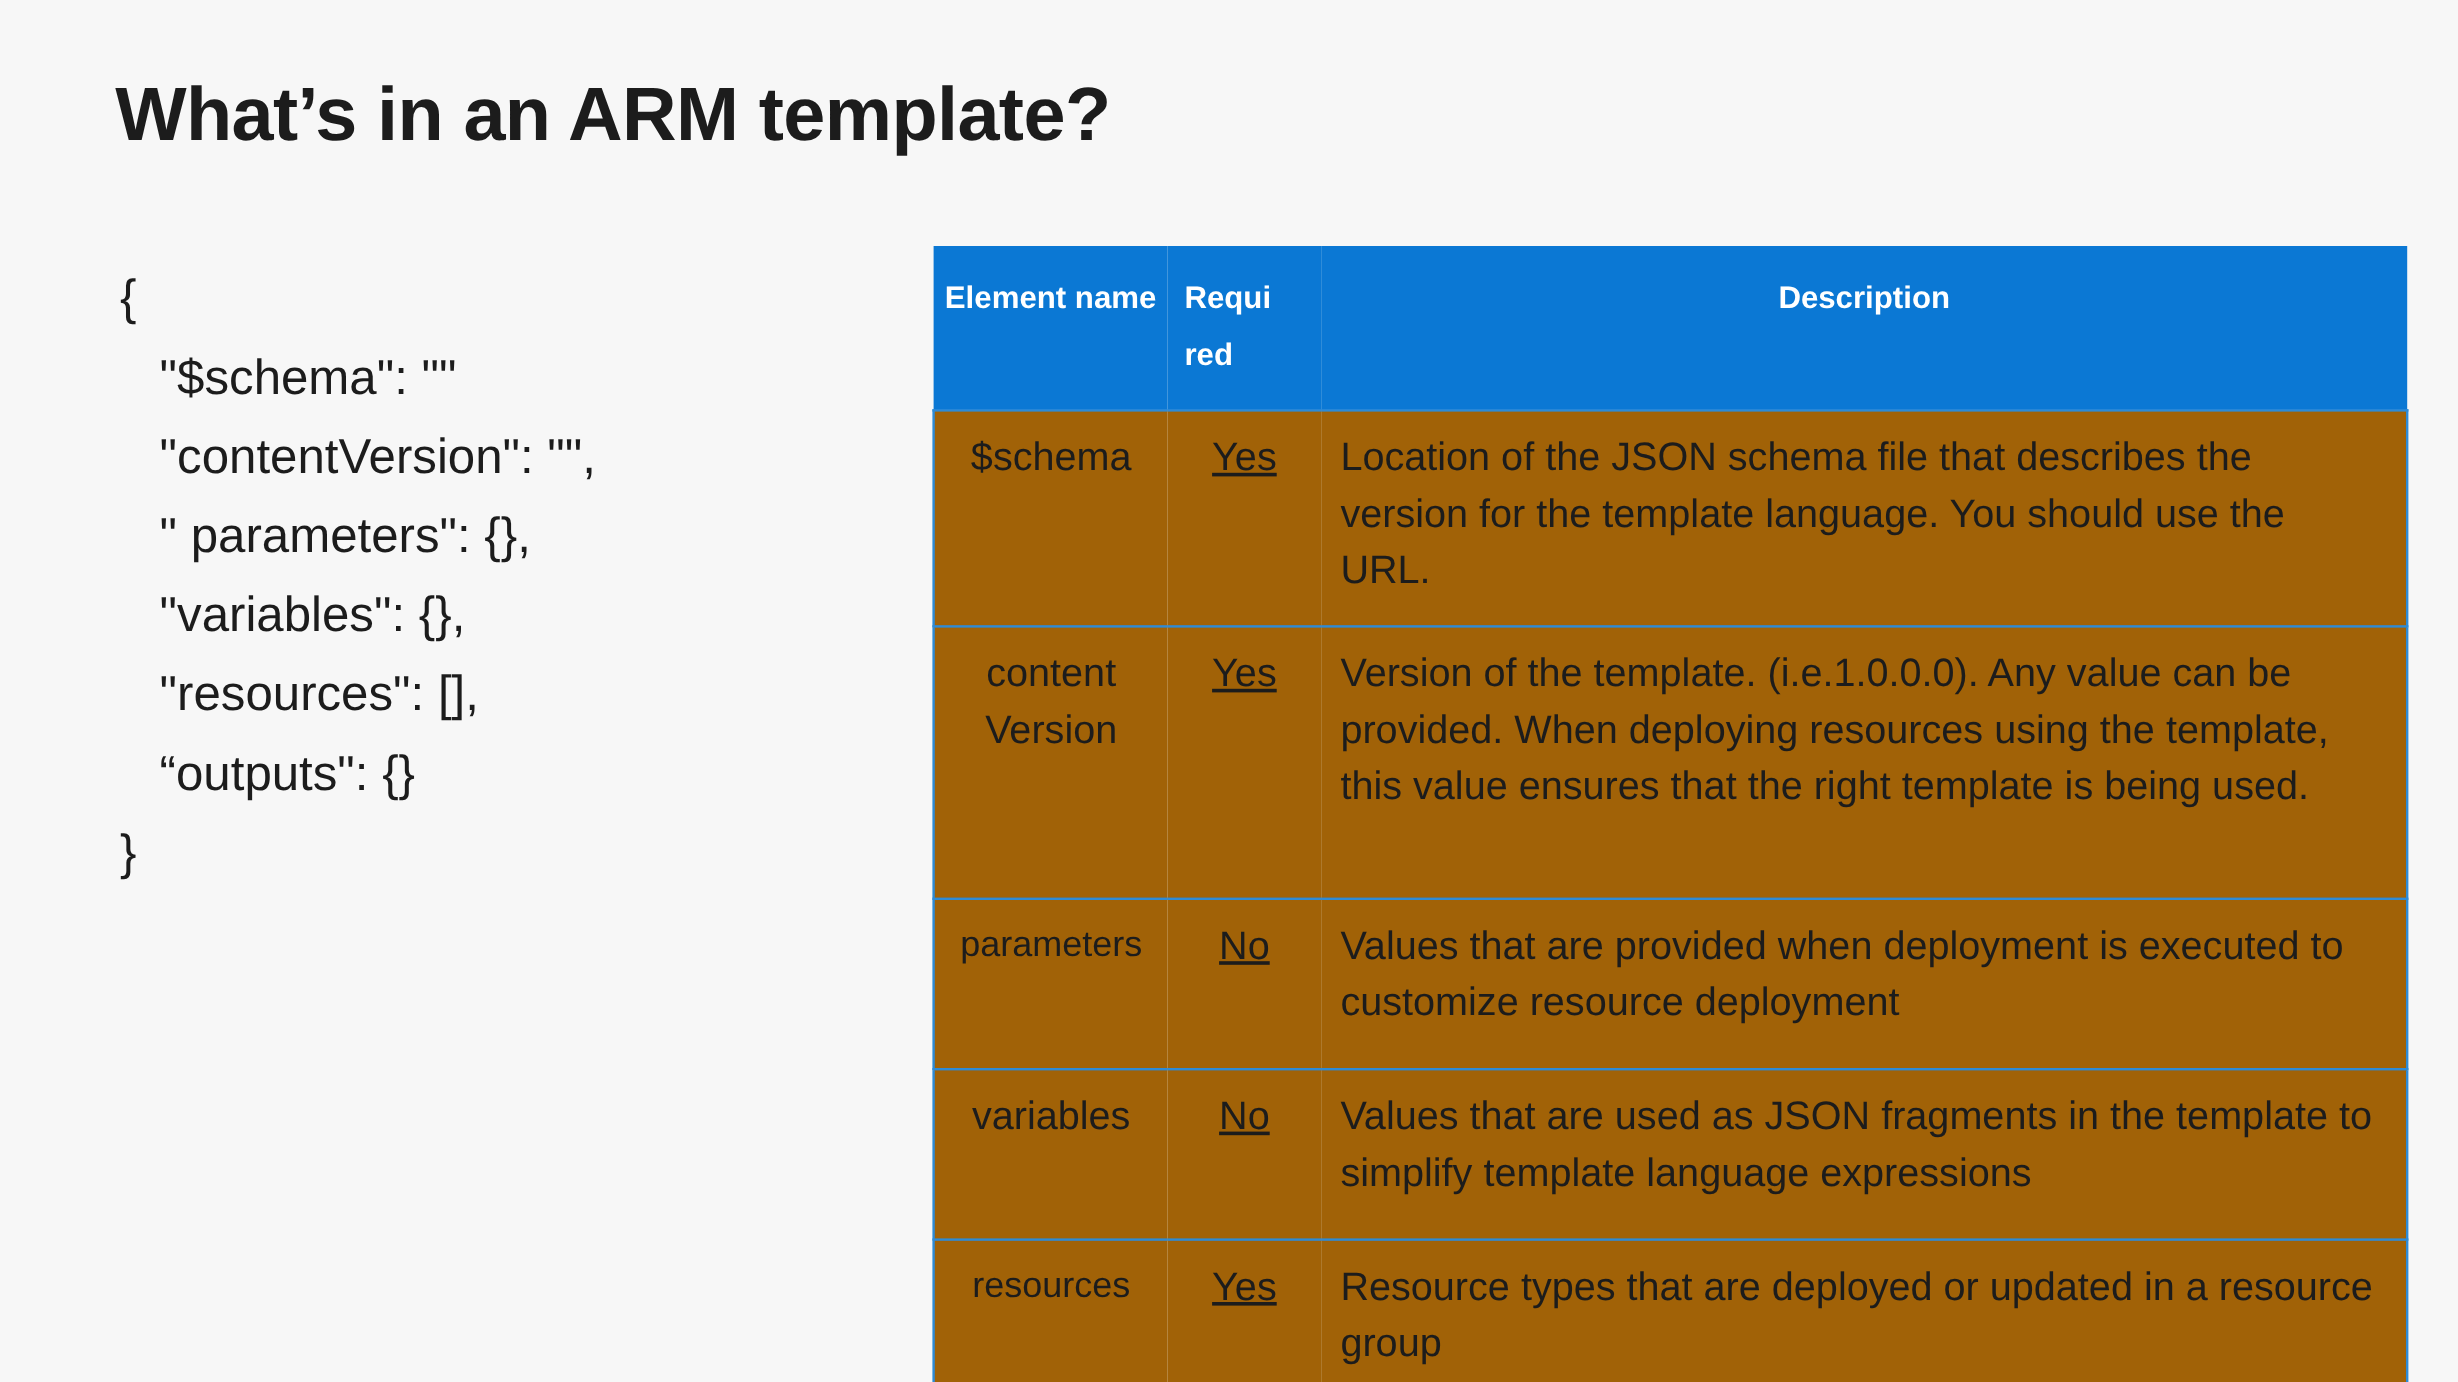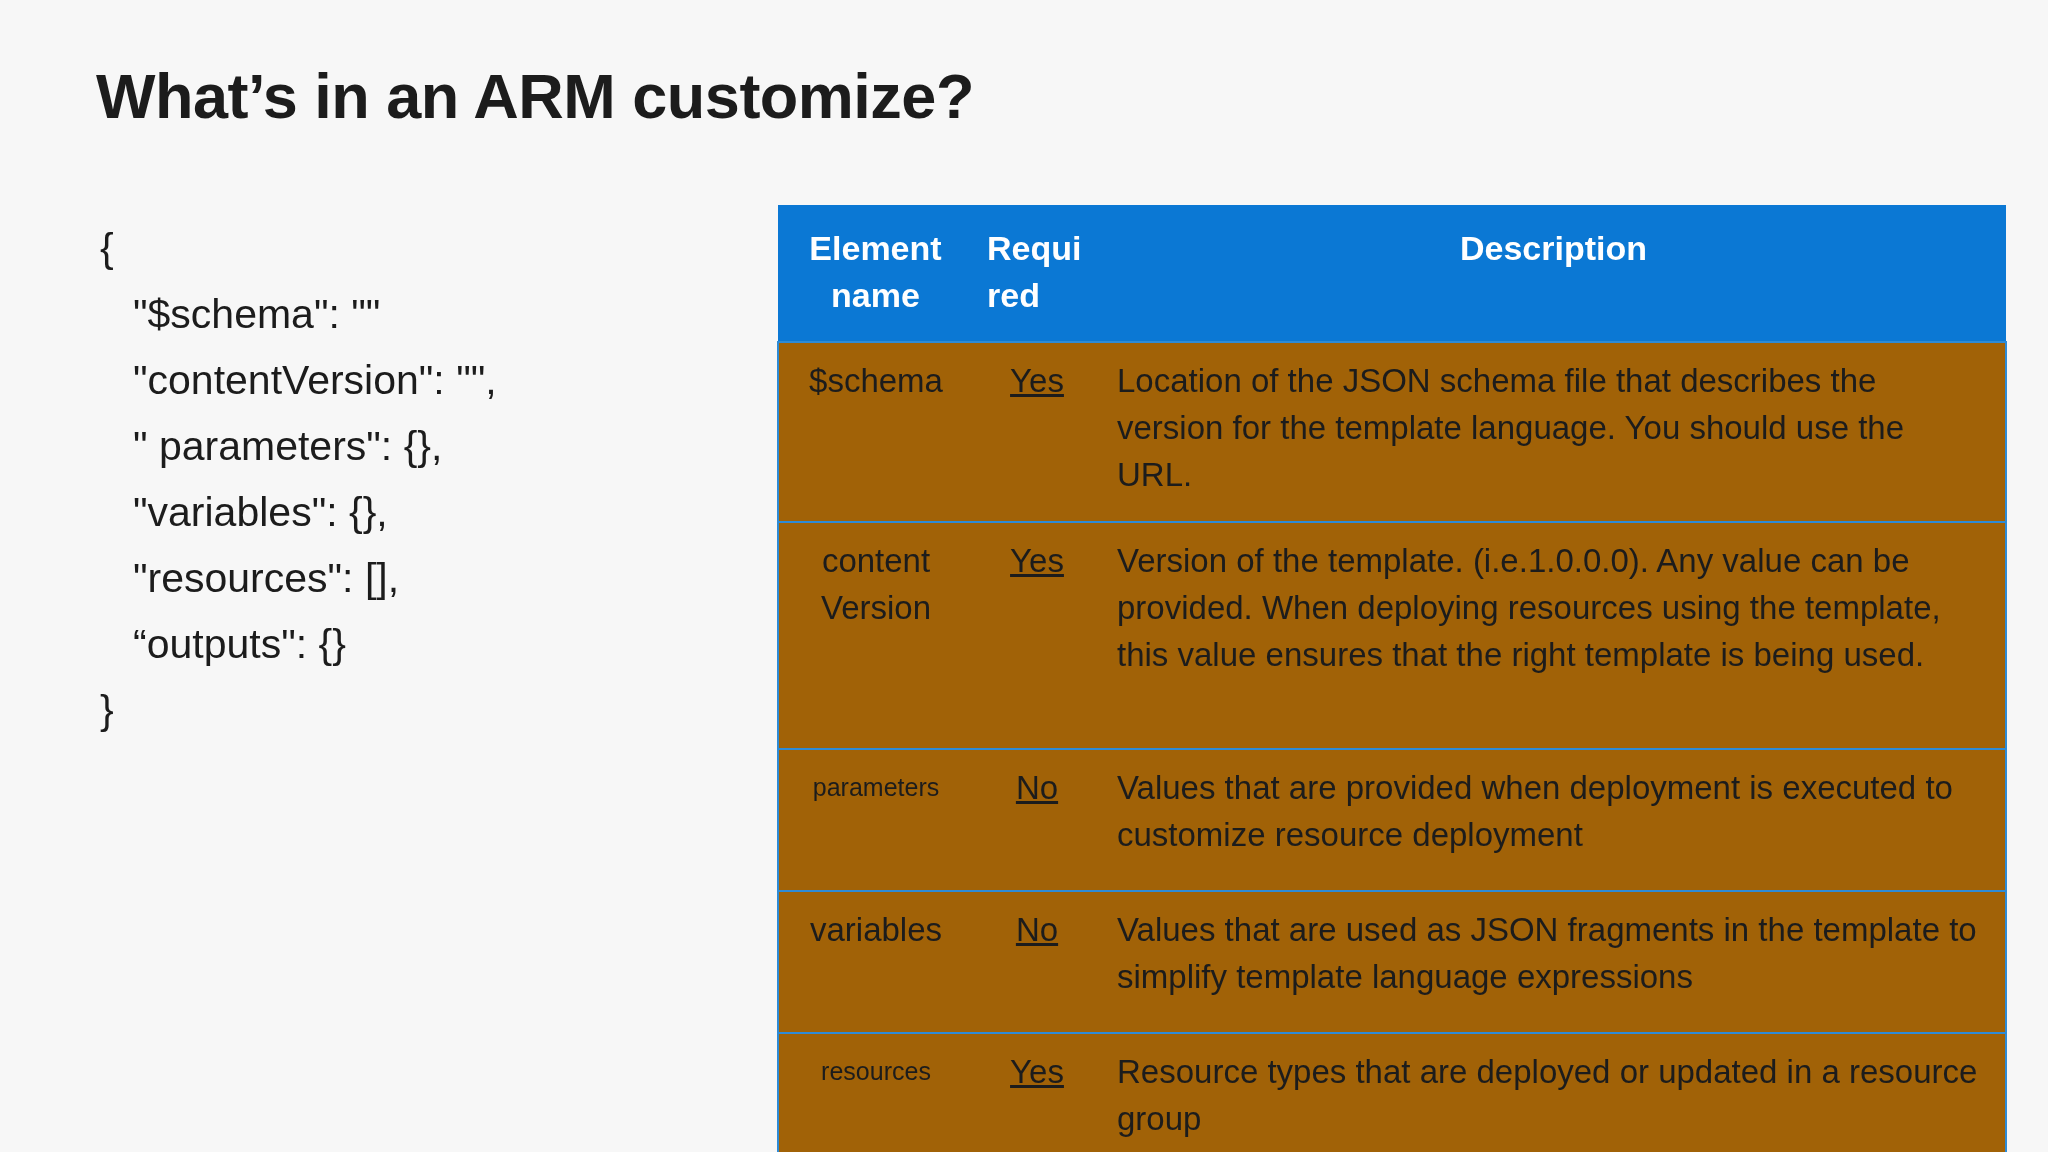--- a/index.html
+++ b/index.html
@@ -61,21 +61,21 @@
   table.arm-table {
     width: 100%;
     border-collapse: collapse;
     table-layout: fixed;
     background: #f7f7f7;
   }
   table.arm-table thead th {
     background: #0b78d4;
     color: #ffffff;
     font-weight: bold;
-    font-size: 34px;
+    font-size: 26px;
     line-height: 47px;
     padding: 20px 6px 22px 6px;
     text-align: center;
     border: none;
     vertical-align: top;
   }
   table.arm-table thead th.col-el {
     text-align: center;
   }
   table.arm-table thead th.col-req {
@@ -109,35 +109,35 @@
     border-right: none;
     text-decoration: underline;
   }
   table.arm-table tbody tr td.cell-desc {
     text-align: left;
     border-left: none;
     padding-left: 16px;
     padding-right: 18px;
   }
   
-  td.cell-el.small { font-size: 25px; }
+  td.cell-el.small { font-size: 30px; }
 
   
   tr.r-schema  td { height: 148px; }
   tr.r-content td { height: 195px; }
   tr.r-params  td { height: 110px; }
   tr.r-vars    td { height: 110px; }
   tr.r-res     td { height: 110px; }
 </style>
 </head>
 <body>
 
 <div class="slide">
 
-  <div class="slide-title">What’s in an ARM customize?</div>
+  <div class="slide-title">What’s in an ARM template?</div>
 
   <div class="code-block">
     <div class="code-line">{</div>
     <div class="code-line indent">"$schema": ""</div>
     <div class="code-line indent">"contentVersion": "",</div>
     <div class="code-line indent">" parameters": {},</div>
     <div class="code-line indent">"variables": {},</div>
     <div class="code-line indent">"resources": [],</div>
     <div class="code-line indent">“outputs": {}</div>
     <div class="code-line">}</div>

